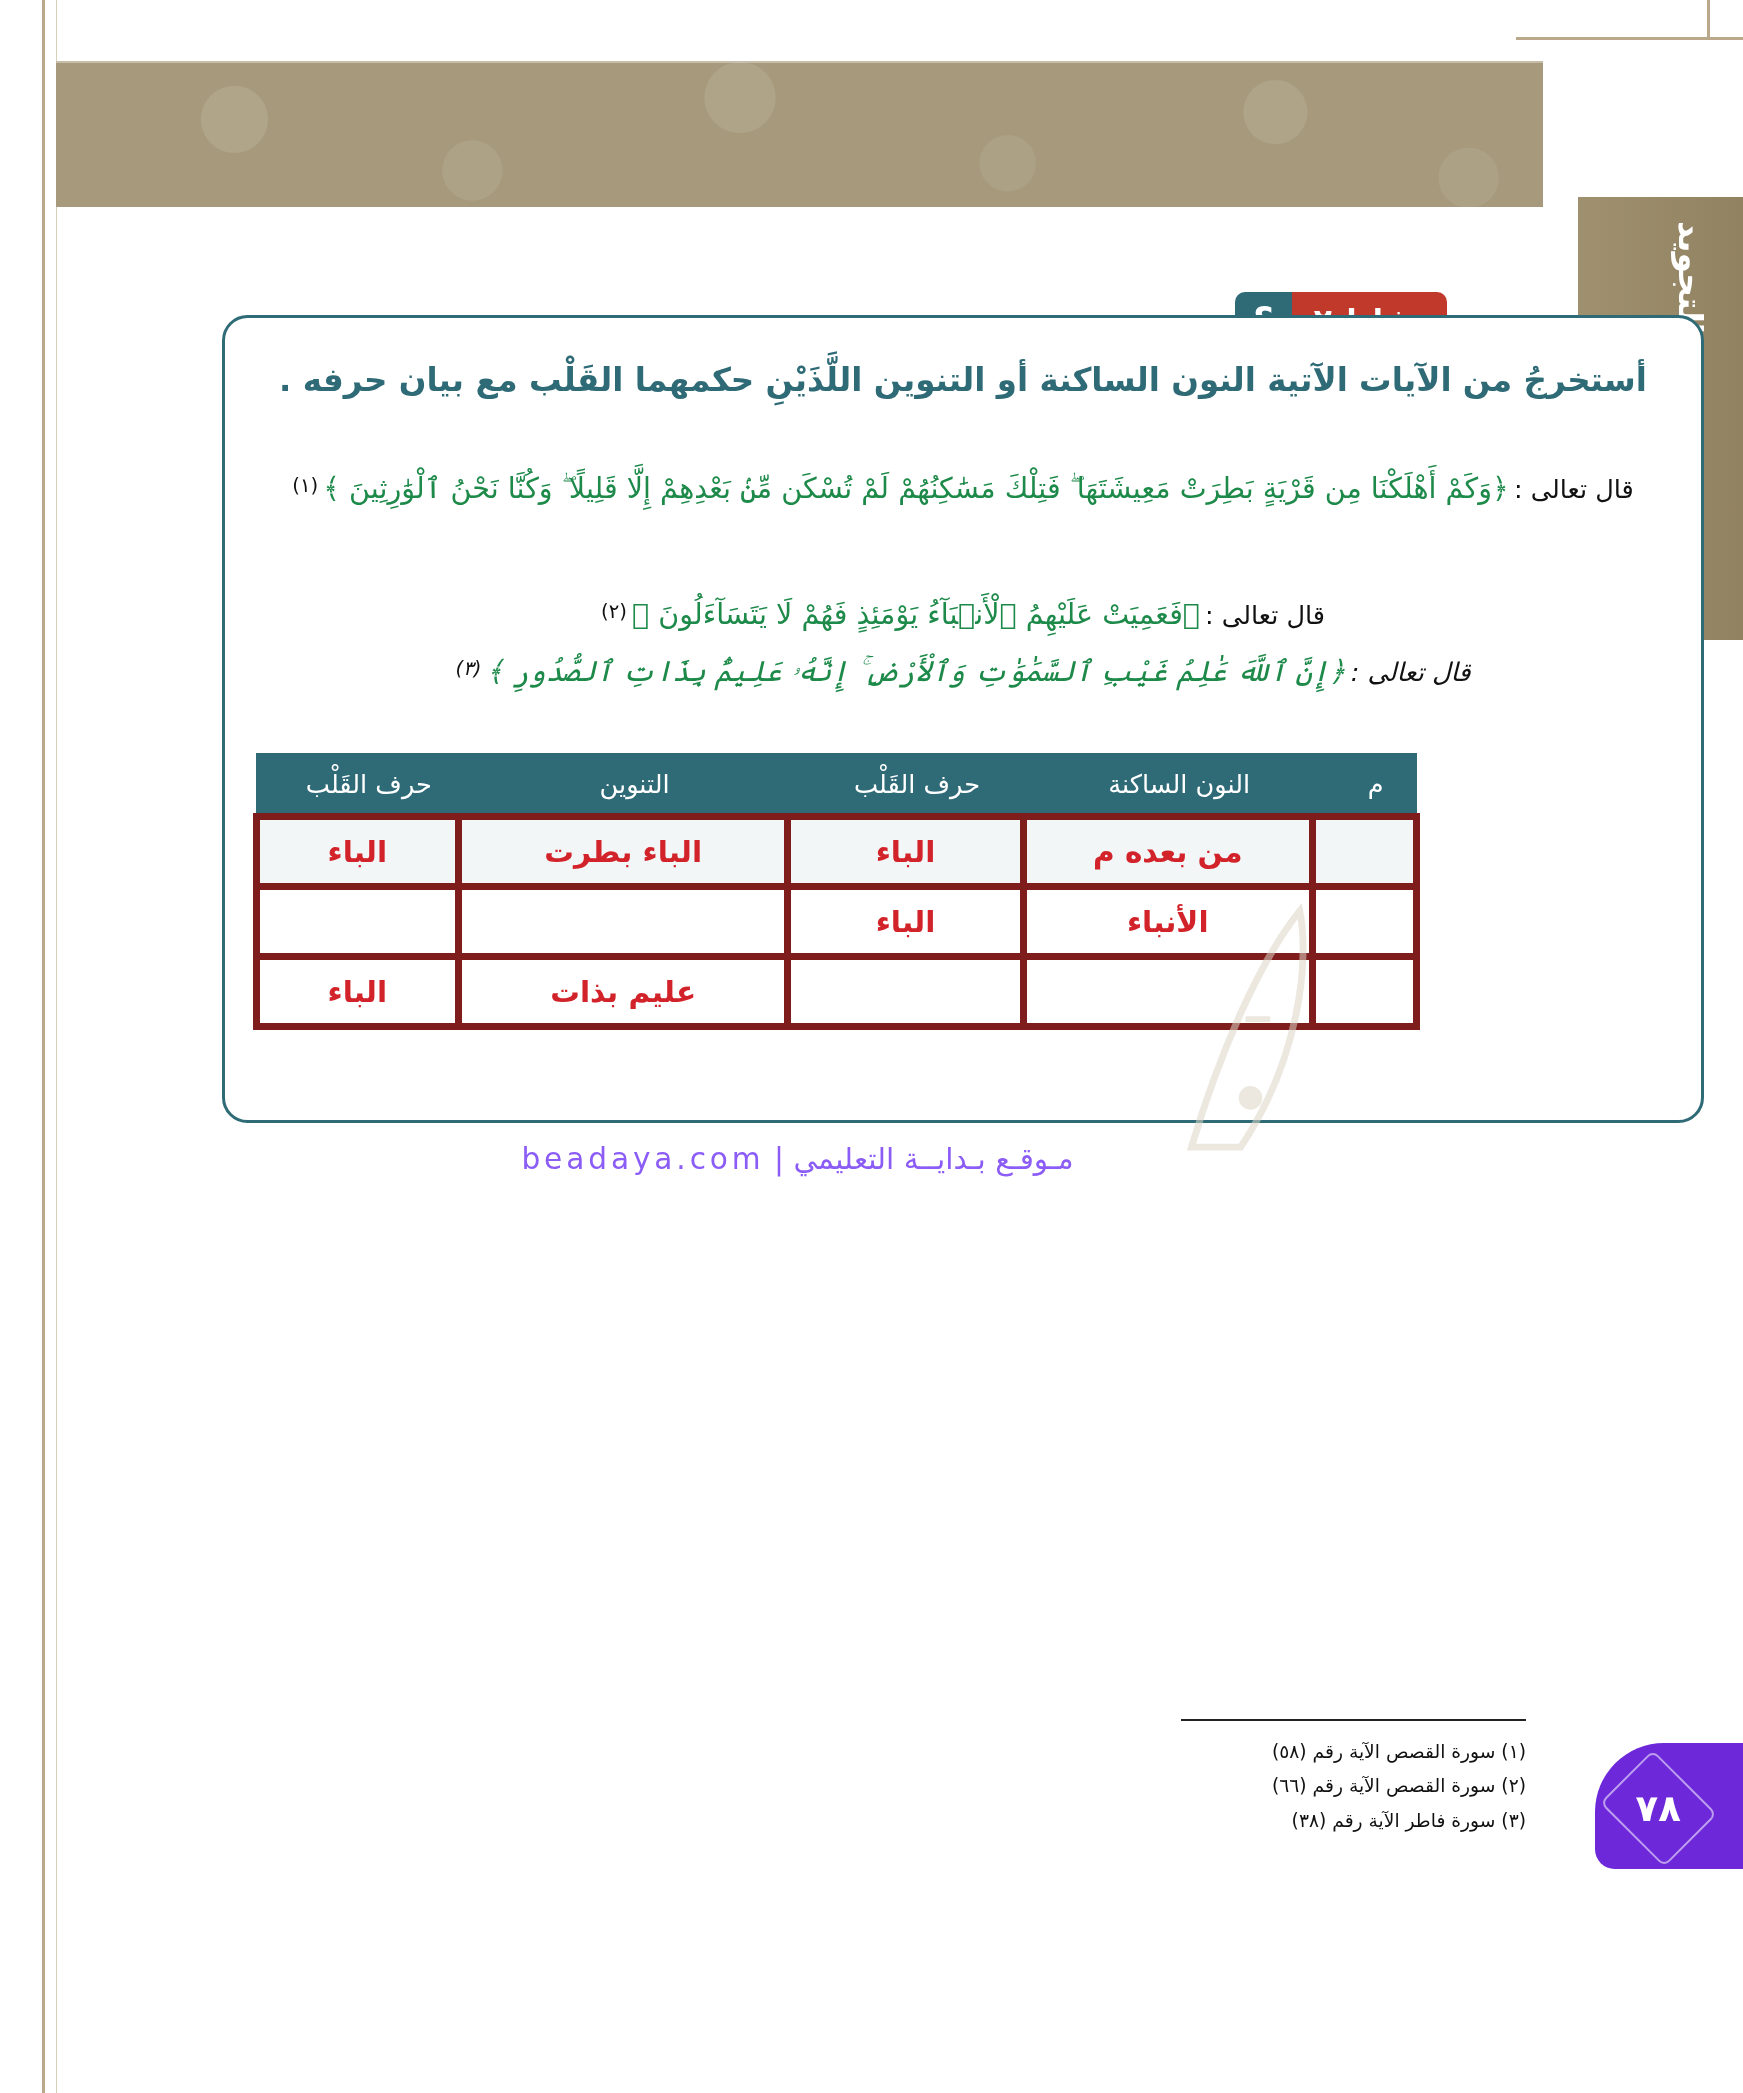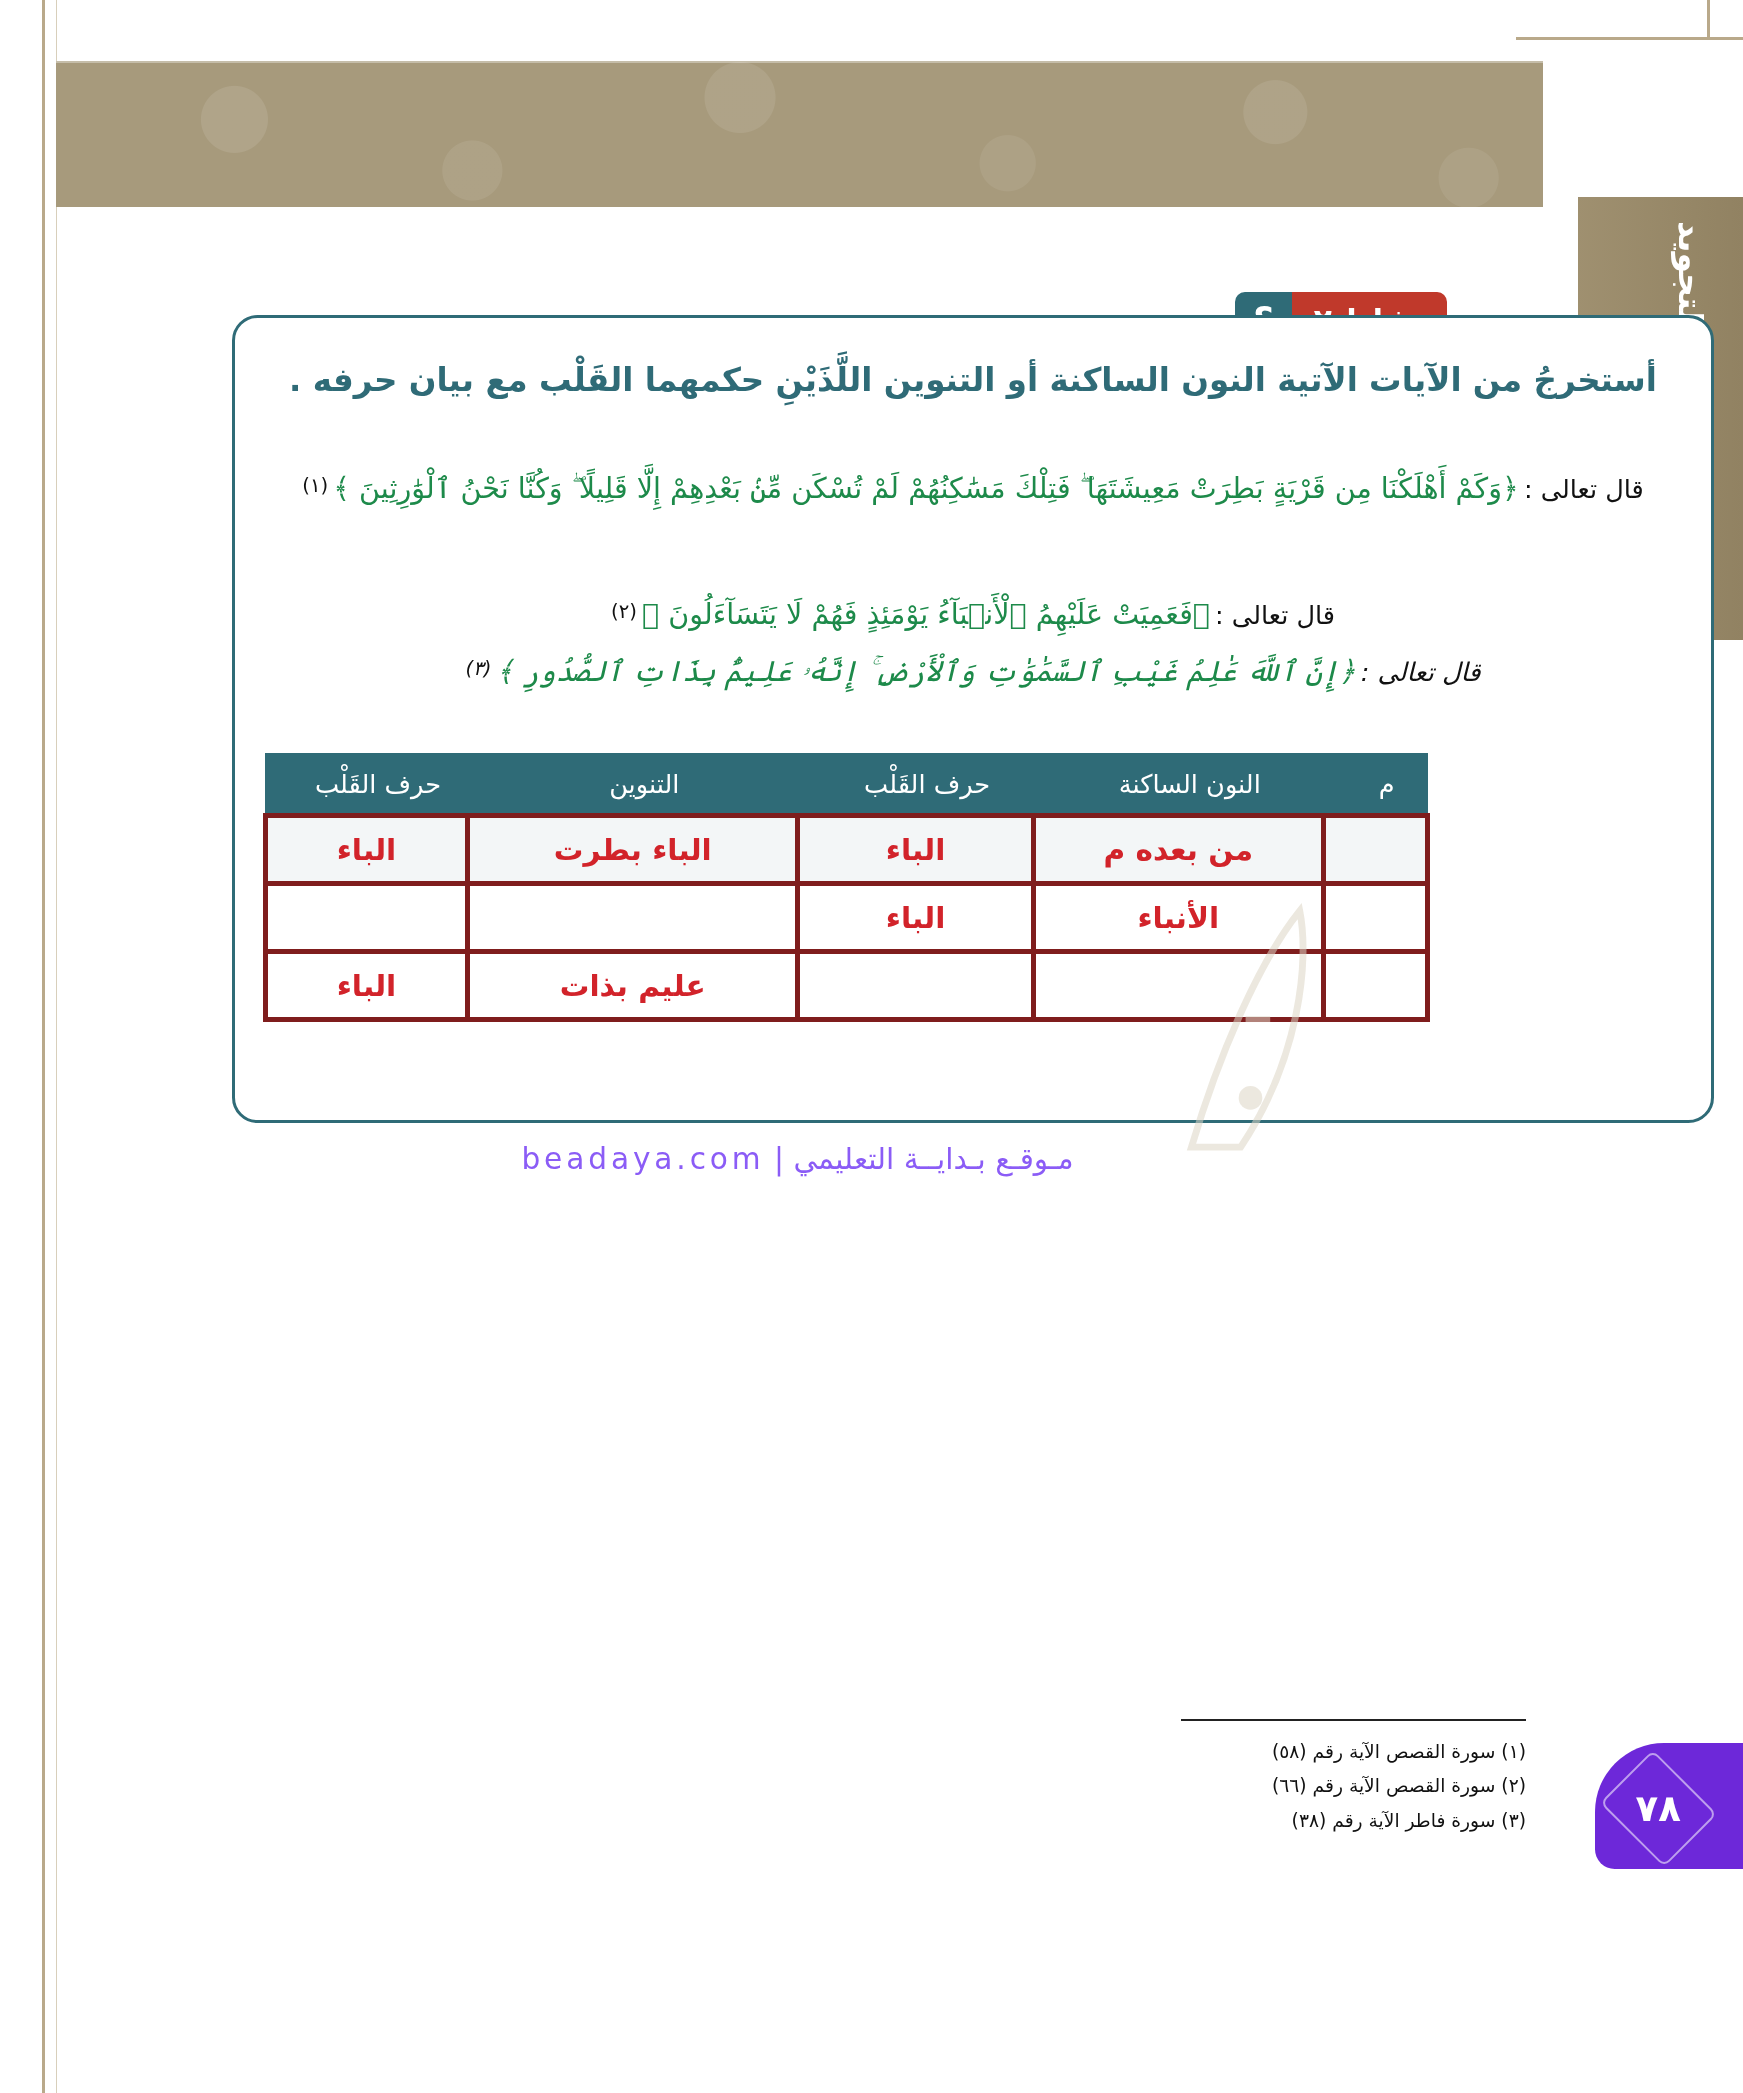--- a/index.html
+++ b/index.html
@@ -88,21 +88,21 @@
     font-weight: bold;
     writing-mode: vertical-rl;
     text-orientation: mixed;
     letter-spacing: 2px;
     font-family: "DejaVu Sans", "Liberation Sans", sans-serif;
   }
 
   
   .activity-card {
     position: absolute;
-    left: 233px;
+    left: 223px;
     top: 315px;
     width: 1482px;
     height: 808px;
     border: 3px solid #2f6b77;
     border-radius: 25.6px;
     background: #ffffff;
     box-sizing: border-box;
   }
   .badge-box {
     position: absolute;
@@ -184,21 +184,21 @@
   .tbl th {
     background: #2f6b77;
     color: #ffffff;
     font-size: 25.6px;
     font-weight: normal;
     height: 57px;
     border: 1px solid #2f6b77;
     padding-left: 24px;
   }
   .tbl td {
-    border: 5px solid #7f1d1d;
+    border: 7px solid #7f1d1d;
     height: 61px;
     text-align: center;
     font-size: 29.6px;
     font-weight: bold;
     color: #d2232a;
     background: #ffffff;
   }
   .tbl tr.alt td { background: #f3f6f7; }
   .col-m { width: 89px; }
   .col-noon { width: 296px; }

